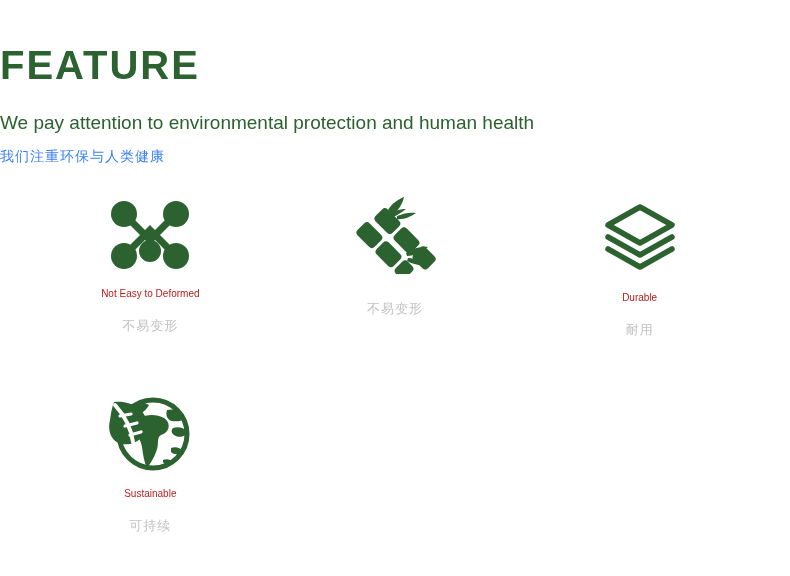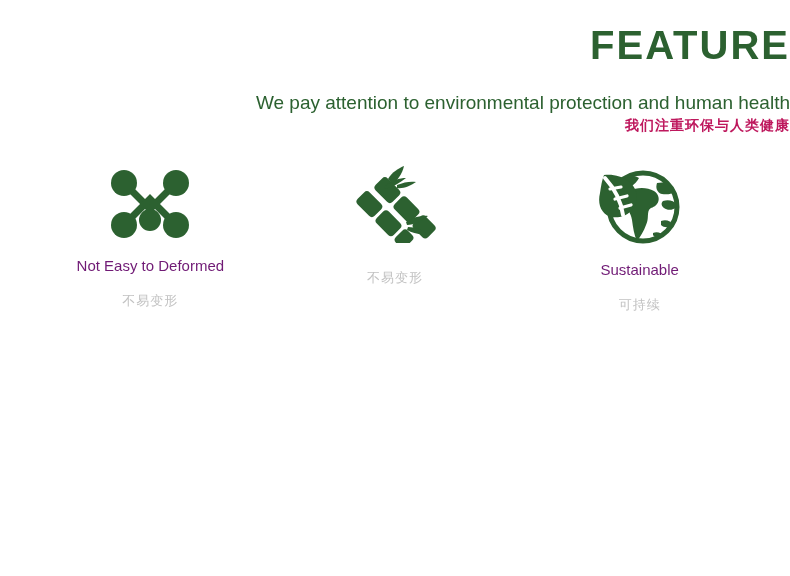--- a/index.html
+++ b/index.html
@@ -17,45 +17,44 @@
   .page {
     width: 790px;
     height: 576px;
     position: relative;
     background: #ffffff;
     box-sizing: border-box;
   }
 
   
   .header {
-    text-align: right;
-    padding-top: 24px;
+    text-align: left;
+    padding-top: 44px;
   }
   .headline {
     font-size: 40px;
     font-weight: bold;
     letter-spacing: 2px;
     color: #2c6130;
     line-height: 1.05;
     margin: 0;
   }
   .subtitle-en {
     font-size: 19px;
     color: #2c6130;
     margin-top: 26px;
     line-height: 1.2;
     font-weight: normal;
   }
   .subtitle-cn {
     font-size: 14px;
-    color: #be185d;
-    margin-top: 2px;
+    color: #3b82f6;
+    margin-top: 13px;
     line-height: 1.2;
     letter-spacing: 1px;
-    font-weight: bold;
   }
 
   
   .features {
     margin-top: 22px;
     display: grid;
     grid-template-columns: repeat(3, 1fr);
     grid-template-rows: repeat(2, 196px);
     width: 790px;
     box-sizing: border-box;
@@ -70,22 +69,22 @@
   .feature-icon {
     height: 96px;
     display: flex;
     align-items: center;
     justify-content: center;
   }
   .feature-icon svg {
     display: block;
   }
   .feature-title {
-    font-size: 15px;
-    color: #701a75;
+    font-size: 10px;
+    color: #b91c1c;
     margin-top: 5px;
     line-height: 1.2;
     text-align: center;
   }
   .feature-sub {
     font-size: 13px;
     color: #c2c2c2;
     margin-top: 18px;
     line-height: 1.2;
     text-align: center;
@@ -152,20 +151,33 @@
             <path d="M52 57 C59 52 68 50 74 51 C68 56 60 60 53 60 Z"></path>
             <path d="M54 62 C61 62 69 65 73 69 C66 70 58 68 53 65 Z"></path>
           </g>
         </svg>
       </div>
       <div class="feature-sub">不易变形</div>
     </div>
 
 
 
+    <div class="feature row2">
+      <div class="feature-icon">
+        <svg width="80" height="72" viewBox="0 0 80 72">
+          <g stroke="#2c6130" stroke-width="5.5" fill="none" stroke-linejoin="round" stroke-linecap="round">
+            <polygon points="40,6 72,24 40,42 8,24"></polygon>
+            <path d="M8 36 L40 54 L72 36"></path>
+            <path d="M8 48 L40 66 L72 48"></path>
+          </g>
+        </svg>
+      </div>
+      <div class="feature-title">Durable</div>
+      <div class="feature-sub">耐用</div>
+    </div>
 
     <div class="feature row2">
       <div class="feature-icon">
         <svg width="82" height="82" viewBox="0 0 82 82">
           <defs>
             <clipPath id="globeClip">
               <circle cx="44" cy="42" r="34"></circle>
             </clipPath>
           </defs>
 

